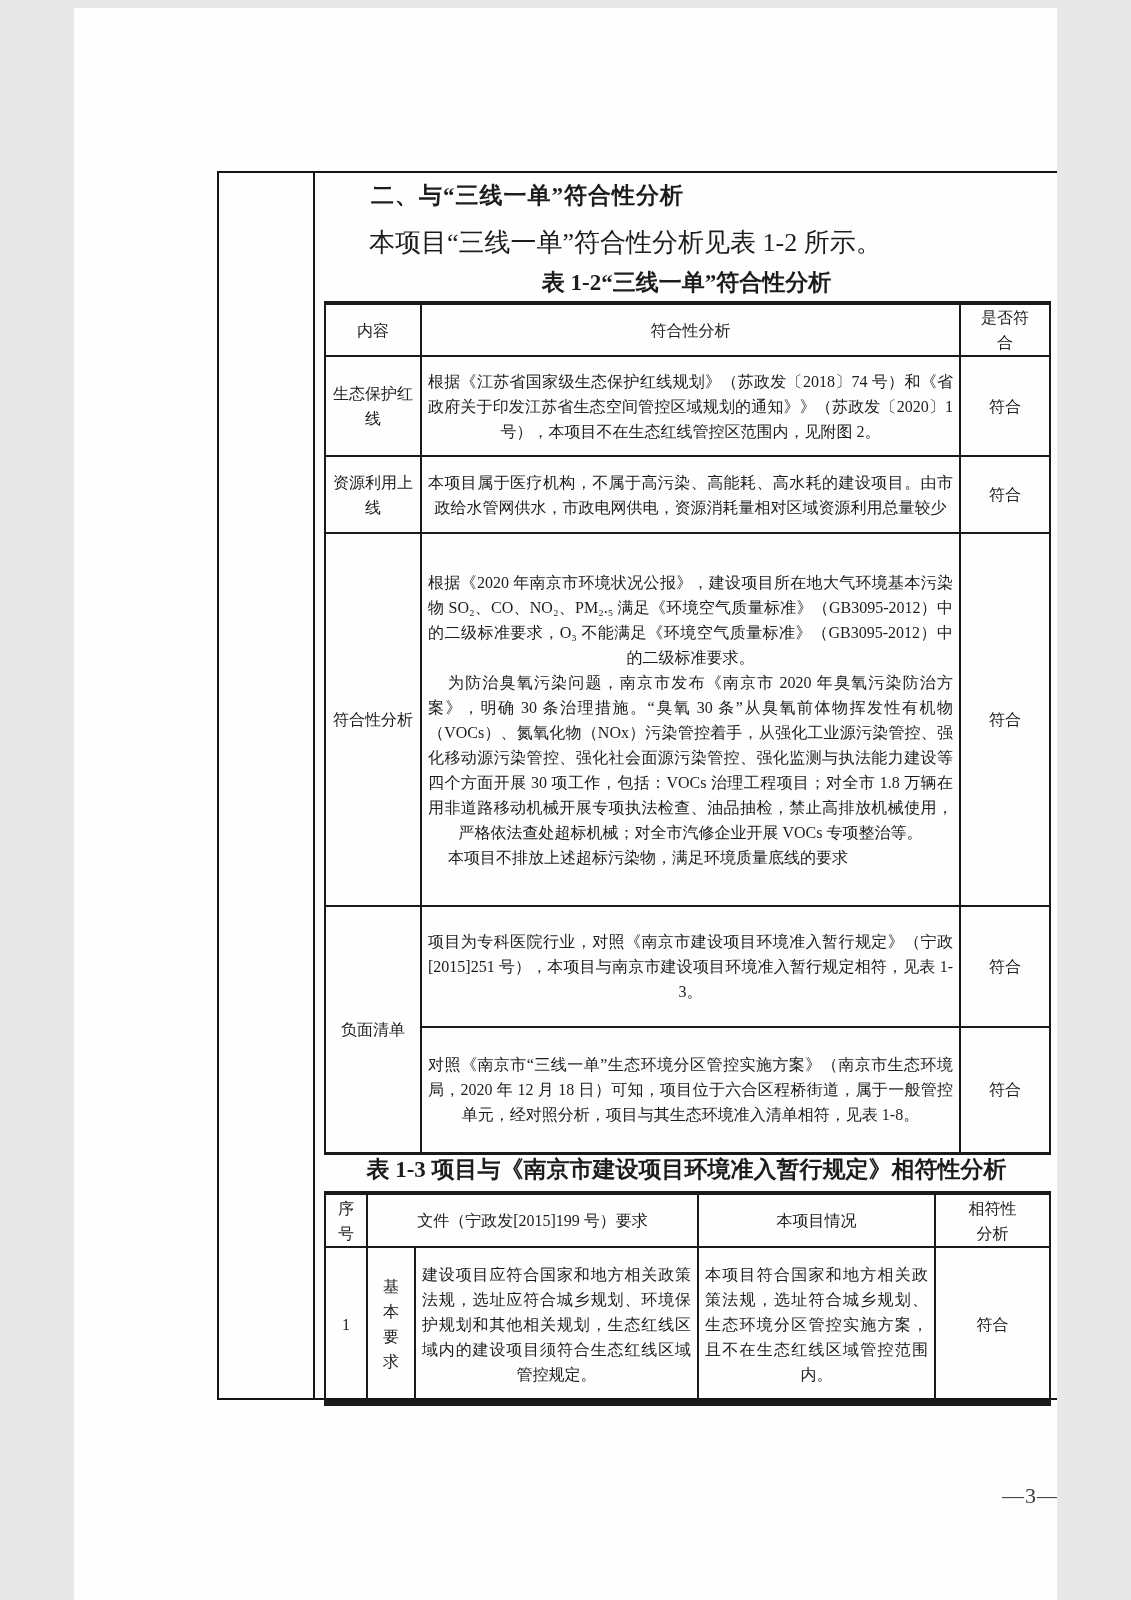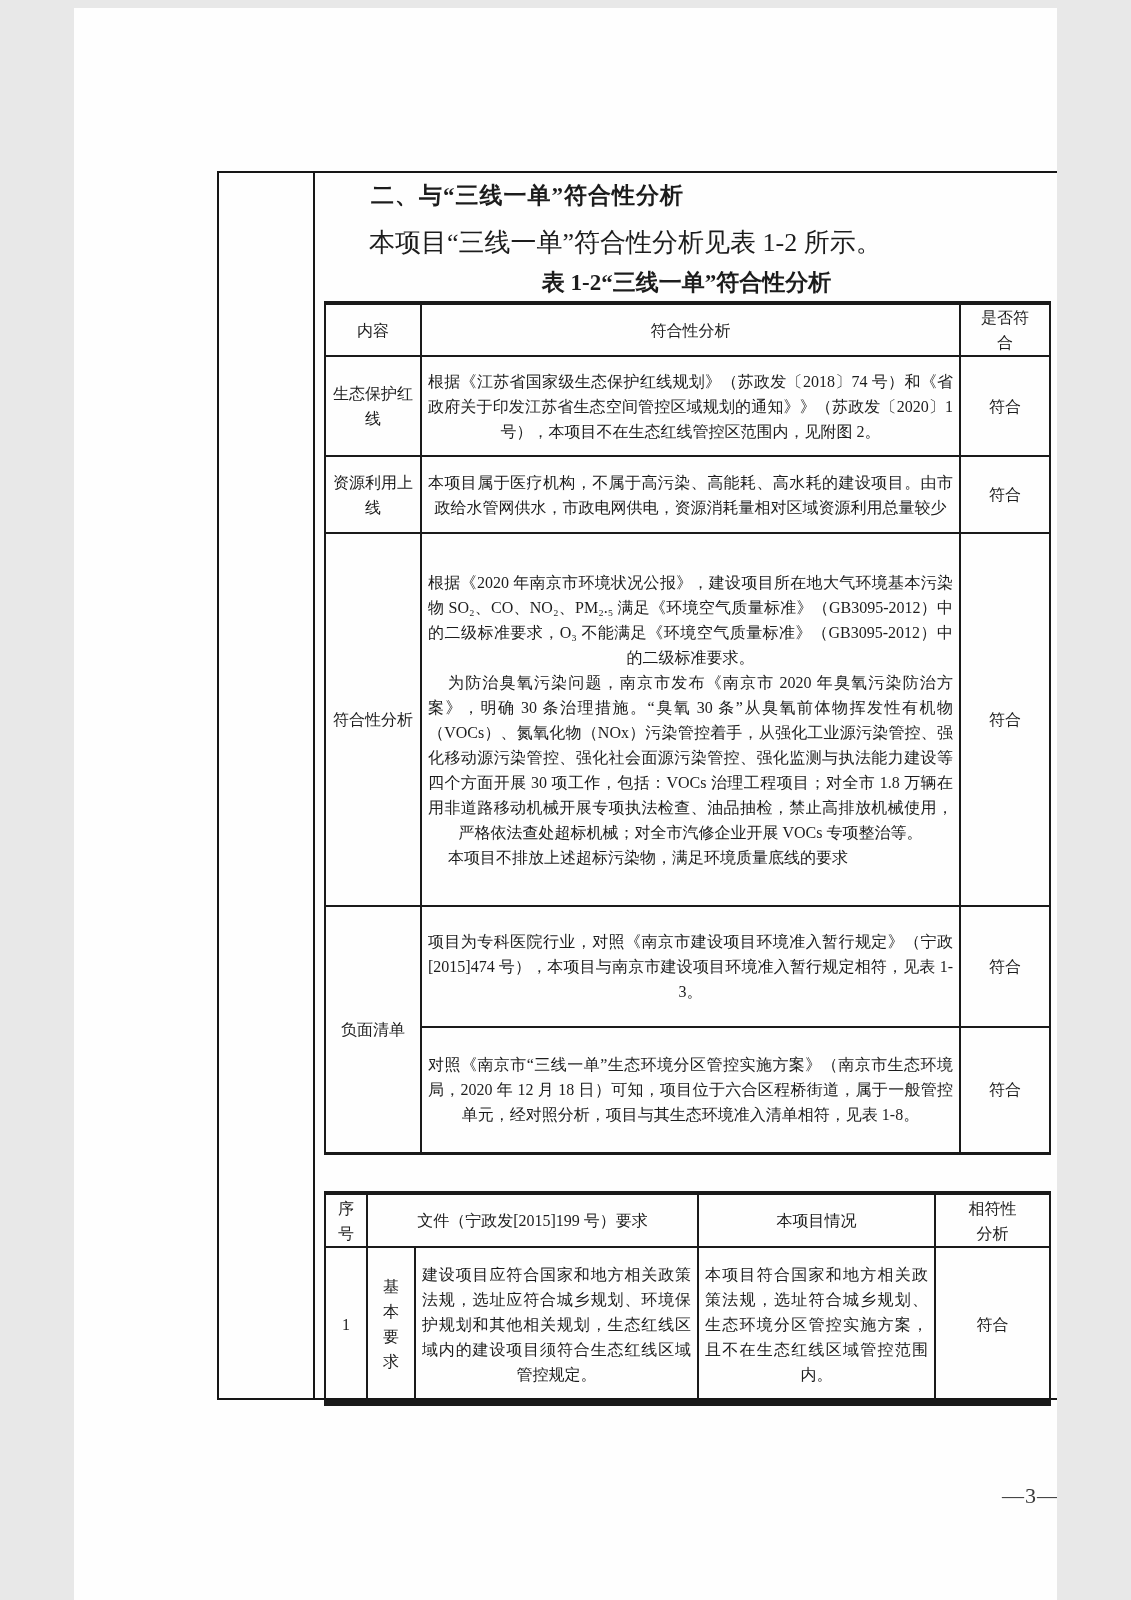--- a/index.html
+++ b/index.html
@@ -95,33 +95,34 @@
       <td>
         <p class="cell-par">根据《2020 年南京市环境状况公报》，建设项目所在地大气环境基本污染物 SO₂、CO、NO₂、PM₂.₅ 满足《环境空气质量标准》（GB3095-2012）中的二级标准要求，O₃ 不能满足《环境空气质量标准》（GB3095-2012）中的二级标准要求。</p>
         <p class="cell-par ind">为防治臭氧污染问题，南京市发布《南京市 2020 年臭氧污染防治方案》，明确 30 条治理措施。“臭氧 30 条”从臭氧前体物挥发性有机物（VOCs）、氮氧化物（NOx）污染管控着手，从强化工业源污染管控、强化移动源污染管控、强化社会面源污染管控、强化监测与执法能力建设等四个方面开展 30 项工作，包括：VOCs 治理工程项目；对全市 1.8 万辆在用非道路移动机械开展专项执法检查、油品抽检，禁止高排放机械使用，严格依法查处超标机械；对全市汽修企业开展 VOCs 专项整治等。</p>
         <p class="cell-par noc ind">本项目不排放上述超标污染物，满足环境质量底线的要求</p>
       </td>
       <td class="c">符合</td>
     </tr>
     <tr style="height:121px">
       <td class="c" rowspan="2">负面清单</td>
       <td>
-        <p class="cell-par">项目为专科医院行业，对照《南京市建设项目环境准入暂行规定》（宁政[2015]474 号），本项目与南京市建设项目环境准入暂行规定相符，见表 1-3。</p>
+        <p class="cell-par">项目为专科医院行业，对照《南京市建设项目环境准入暂行规定》（宁政[2015]251 号），本项目与南京市建设项目环境准入暂行规定相符，见表 1-3。</p>
       </td>
       <td class="c">符合</td>
     </tr>
     <tr style="height:126px">
       <td>
         <p class="cell-par">对照《南京市“三线一单”生态环境分区管控实施方案》（南京市生态环境局，2020 年 12 月 18 日）可知，项目位于六合区程桥街道，属于一般管控单元，经对照分析，项目与其生态环境准入清单相符，见表 1-8。</p>
       </td>
       <td class="c">符合</td>
     </tr>
   </tbody>
     </table>
 
+  <div class="tbl-title t13-title">表 1-3 项目与《南京市建设项目环境准入暂行规定》相符性分析</div>
 
   <table class="doc-table t13">
     <colgroup>
         <col style="width:42px">
         <col style="width:48px">
         <col style="width:283px">
         <col style="width:237px">
         <col style="width:115px">
       </colgroup>
     <tbody>

